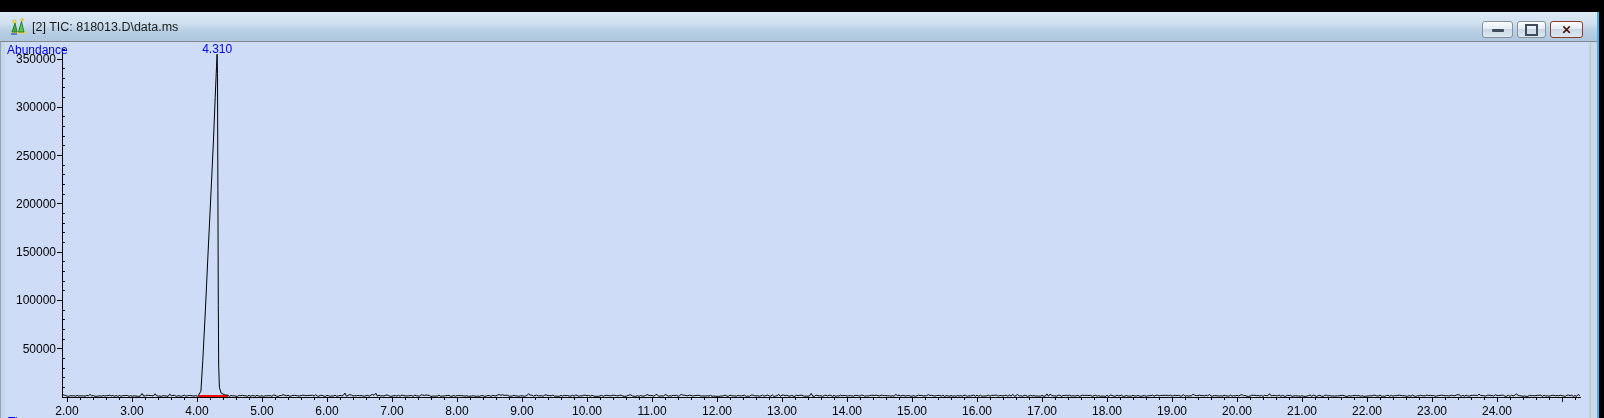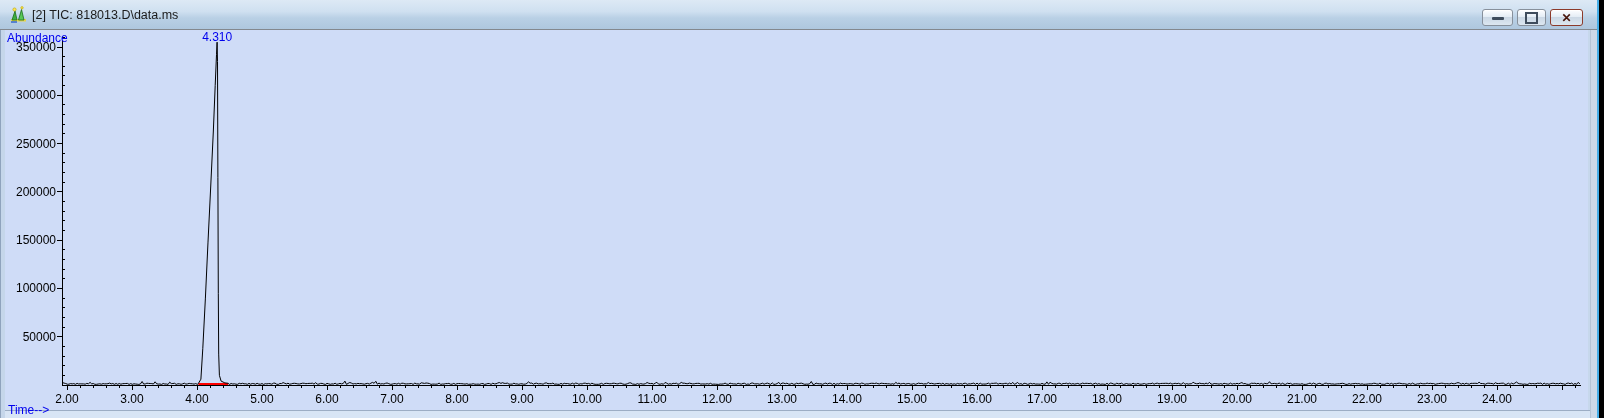--- a/index.html
+++ b/index.html
@@ -1,18 +1,18 @@
 <!DOCTYPE html>
 <html><head>
 <meta charset="utf-8">
 <style>
   html,body{margin:0;padding:0;}
   body{width:1604px;height:418px;background:#000;position:relative;overflow:hidden;
        font-family:"Liberation Sans", sans-serif;}
-  .screen{position:absolute;inset:0;}
+  .screen{position:absolute;inset:0;margin-top:12px;}
   .window{position:absolute;left:0;top:0;width:1597px;height:418px;background:#c7d8ec;}
   .win-right-accent{position:absolute;top:0;right:-2px;width:2px;height:418px;background:#46aee8;}
 
   
   .titlebar{position:absolute;left:0;top:0;right:0;height:29px;
     background:linear-gradient(#dde9f5 0%,#cfe0f0 40%,#b9d0e5 62%,#aec7de 100%);
     border-bottom:1px solid #83888e;
     display:flex;align-items:center;}
   .titlebar .app-icon{width:17px;height:17px;margin-left:10px;flex:0 0 auto;}
   .title-text{margin-left:5px;font-size:12.5px;color:#1b1b1b;white-space:pre;}

